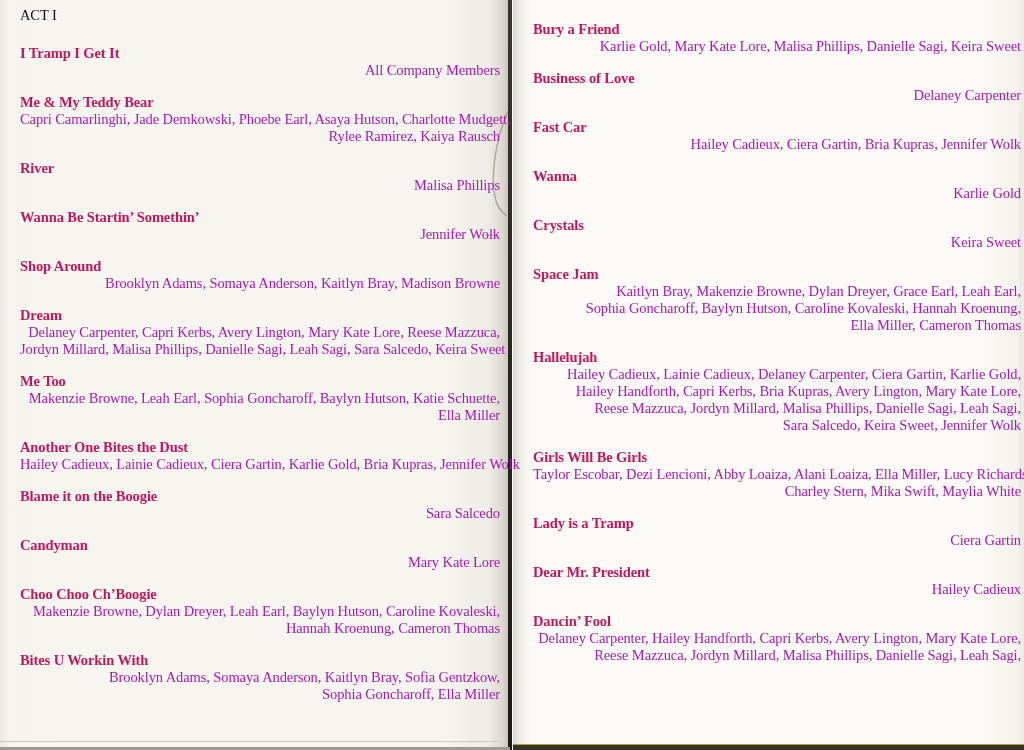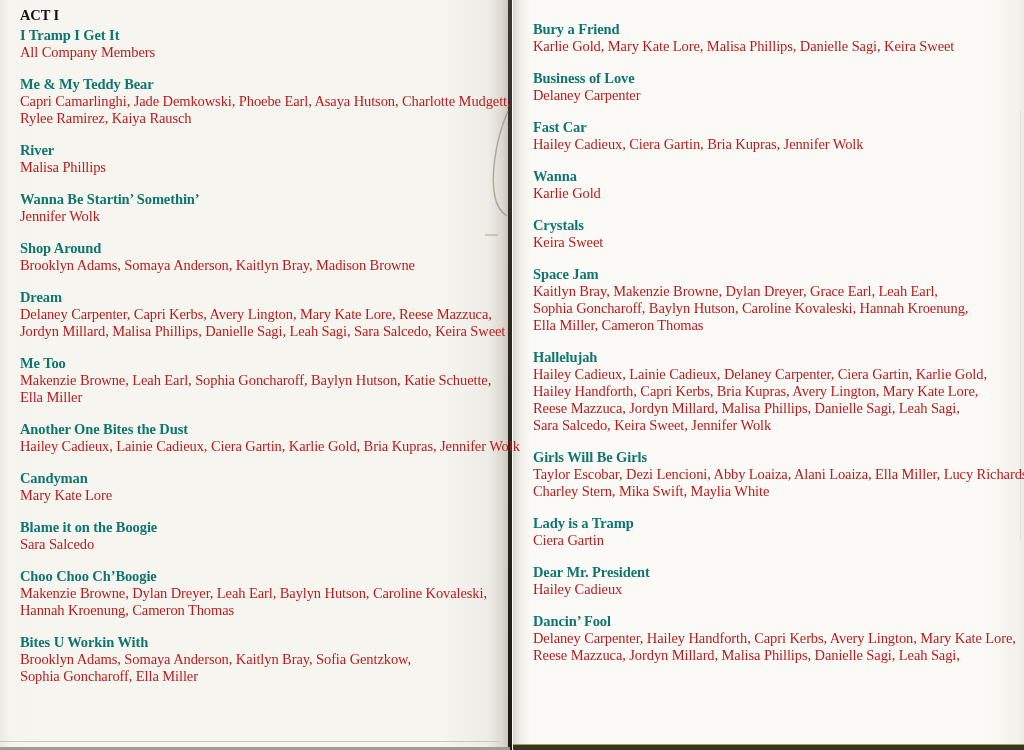--- a/index.html
+++ b/index.html
@@ -45,30 +45,30 @@
     position: absolute;
     white-space: nowrap;
     color: #1b1b1b;
     font-size: 14.5px;
     line-height: 17px;
     letter-spacing: -0.1px;
   }
   #left-col  { left: 20px;  top: 7px;  width: 480px; }
   #right-col { left: 533px; top: 21px; width: 488px; }
   .act-heading {
-    font-weight: bold;
+    font-weight: normal;
     color: #121212;
-    margin-bottom: 3px;
+    margin-bottom: 21px;
   }
   .entry { margin-bottom: 15px; }
   .song-title {
     font-weight: bold;
-    color: #0f766e;
-  }
-  .performers-line { color: #b91c1c; }
+    color: #be185d;
+  }
+  .performers-line { color: #a21caf; text-align: right; }
   .crease {
     position: absolute;
     left: 478px;
     top: 95px;
     pointer-events: none;
   }
   .right-edge-line {
     position: absolute;
     right: 3px;
     top: 110px;
@@ -151,26 +151,26 @@
       <div class="entry">
         <div class="song-title">Me Too</div>
         <div class="performers-line">Makenzie Browne, Leah Earl, Sophia Goncharoff, Baylyn Hutson, Katie Schuette,</div>
         <div class="performers-line">Ella Miller</div>
       </div>
       <div class="entry">
         <div class="song-title">Another One Bites the Dust</div>
         <div class="performers-line">Hailey Cadieux, Lainie Cadieux, Ciera Gartin, Karlie Gold, Bria Kupras, Jennifer Wolk</div>
       </div>
       <div class="entry">
+        <div class="song-title">Blame it on the Boogie</div>
+        <div class="performers-line">Sara Salcedo</div>
+      </div>
+      <div class="entry">
         <div class="song-title">Candyman</div>
         <div class="performers-line">Mary Kate Lore</div>
-      </div>
-      <div class="entry">
-        <div class="song-title">Blame it on the Boogie</div>
-        <div class="performers-line">Sara Salcedo</div>
       </div>
       <div class="entry">
         <div class="song-title">Choo Choo Ch’Boogie</div>
         <div class="performers-line">Makenzie Browne, Dylan Dreyer, Leah Earl, Baylyn Hutson, Caroline Kovaleski,</div>
         <div class="performers-line">Hannah Kroenung, Cameron Thomas</div>
       </div>
       <div class="entry">
         <div class="song-title">Bites U Workin With</div>
         <div class="performers-line">Brooklyn Adams, Somaya Anderson, Kaitlyn Bray, Sofia Gentzkow,</div>
         <div class="performers-line">Sophia Goncharoff, Ella Miller</div>

